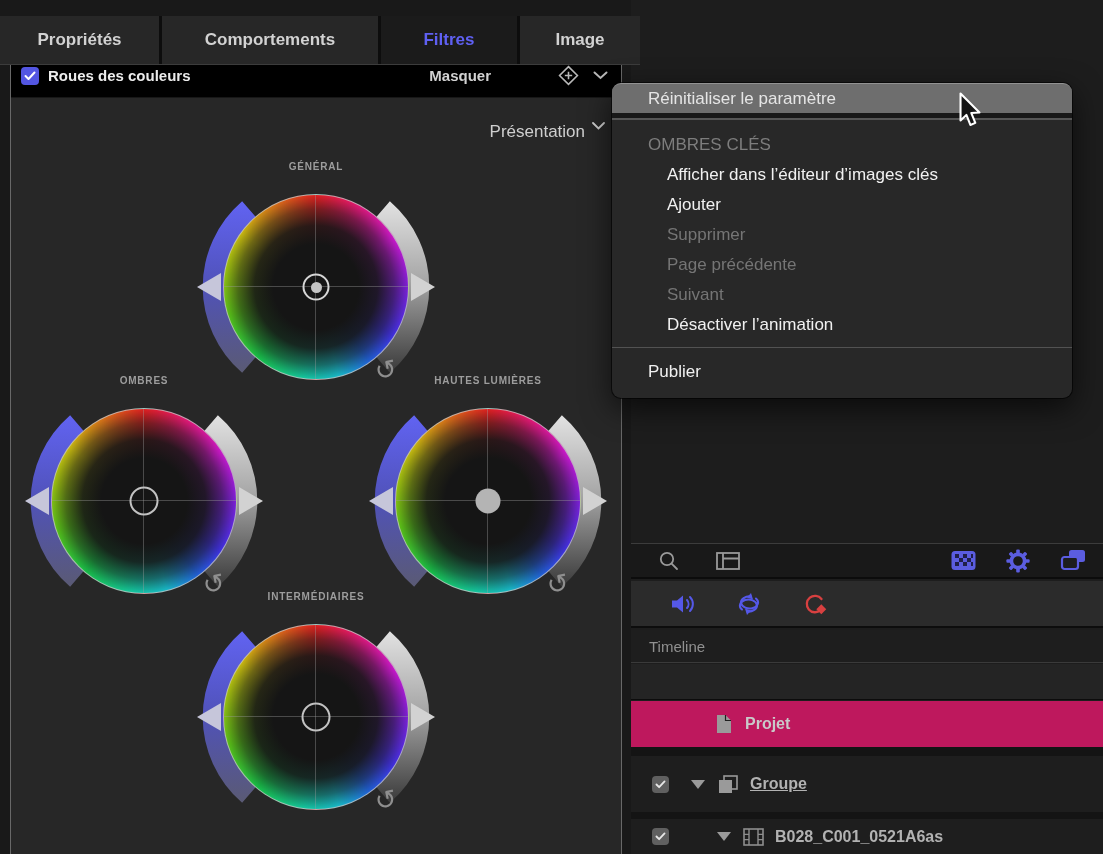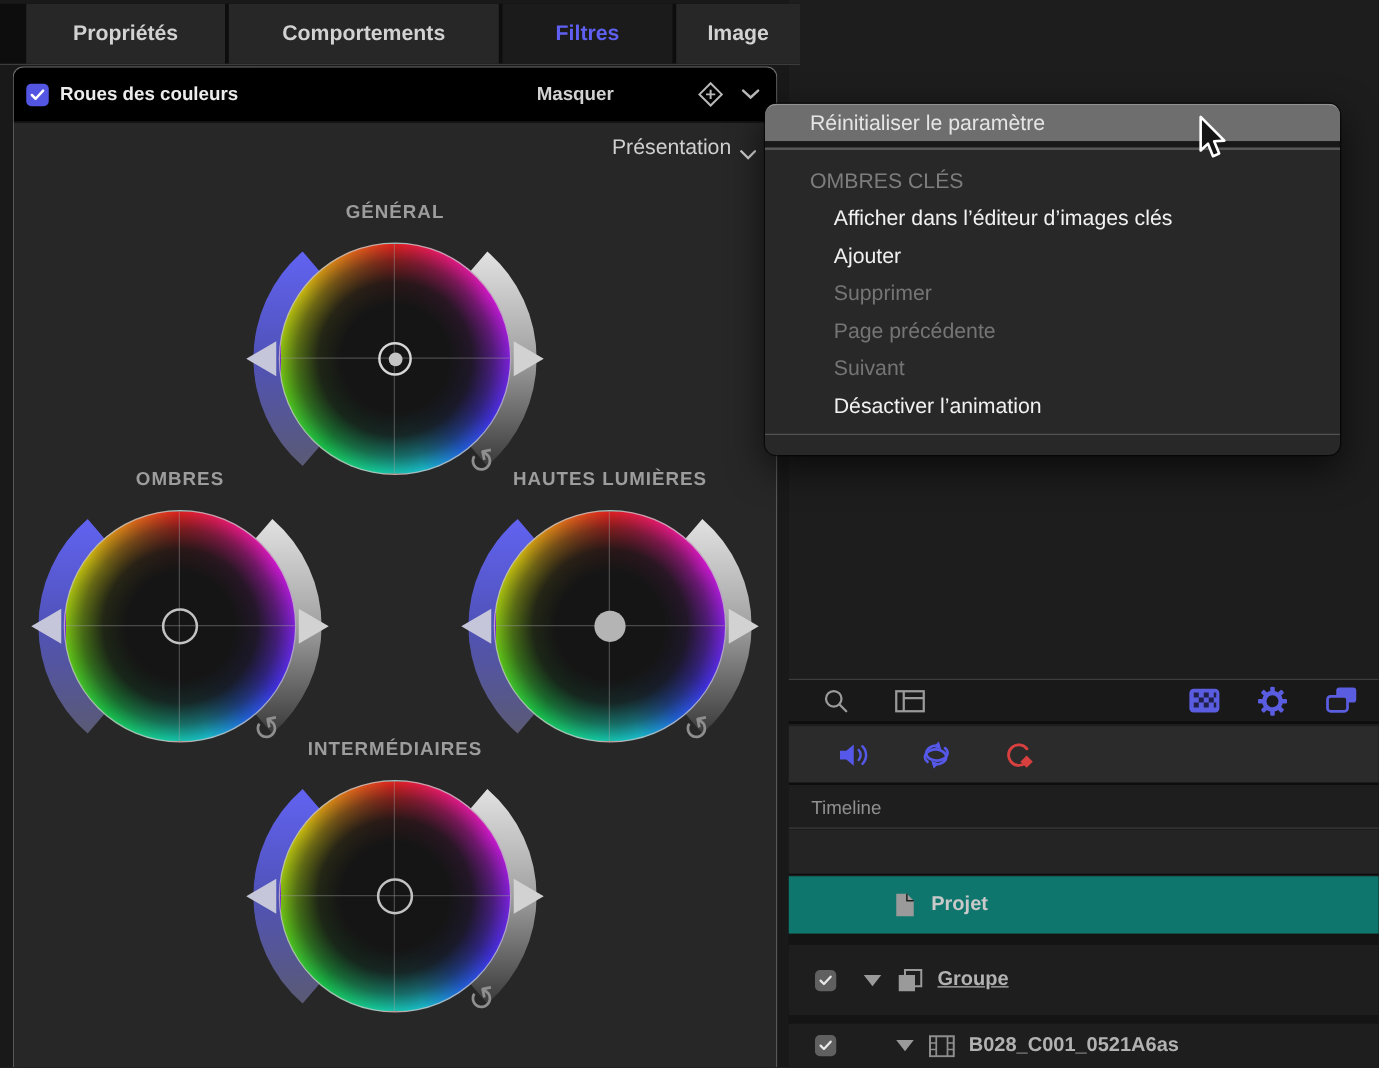--- a/index.html
+++ b/index.html
@@ -5,47 +5,47 @@
   * { margin:0; padding:0; box-sizing:border-box; }
   html,body { width:1103px; height:854px; }
   body {
     background:#191919;
     font-family:"Liberation Sans", sans-serif;
     position:relative; overflow:hidden;
     -webkit-font-smoothing:antialiased;
   }
 
   
-  .tab-bar { position:absolute; left:0; top:3px; width:640px; height:49px;
-    background:#0d0d0d; display:flex; gap:3px; border-bottom:1px solid #3c3c3c; z-index:2;padding-left:21px; }
+  .tab-bar { position:absolute; left:0; top:16px; width:640px; height:49px;
+    background:#0d0d0d; display:flex; gap:3px; border-bottom:1px solid #3c3c3c; z-index:2; }
   .tab { background:#272727; color:#d2d2d2; font-weight:700; font-size:17px;
     display:flex; align-items:center; justify-content:center; cursor:default; }
   .tab-0 { width:159px; } .tab-1 { width:216px; } .tab-2 { width:136px; } .tab-3 { flex:1; }
   .tab.active { background:#1b1b1b; color:#5f60f2; }
 
   
   .panel { position:absolute; left:10px; top:53px; width:612px; height:801px;
     background:#272727; border:1px solid #686868; border-bottom:none;
     border-radius:9px 9px 0 0; overflow:hidden; z-index:1; }
   .filter-header { position:relative; height:44px; background:#000000;
     border-bottom:1px solid #171717; display:flex; align-items:center; padding:0 12px 0 10px; }
   .cbx { width:18px; height:18px; border-radius:4px; background:#5356e2;
     display:flex; align-items:center; justify-content:center; flex:0 0 auto; }
   .filter-title { color:#ececec; font-size:15px; font-weight:700; margin-left:9px; }
   .hide-label { margin-left:auto; margin-right:66px; color:#d2d2d2; font-size:15px; font-weight:700; }
   .anim-menu-btn { width:22px; height:22px; margin-right:12px; display:flex; align-items:center; justify-content:center; }
   .chev-btn { width:18px; height:18px; display:flex; align-items:center; justify-content:center; }
 
-  .presentation { position:absolute; top:54px; right:16px; display:flex; align-items:flex-end;
+  .presentation { position:absolute; top:68px; right:16px; display:flex; align-items:flex-start;
     gap:7px; color:#cfcfcf; font-size:17px; font-weight:400; }
 
   
   .wheel { position:absolute; width:240px; height:240px; }
   .wheel-label { position:absolute; top:-6px; left:0; width:100%; text-align:center;
-    color:#9d9d9d; font-size:15px; font-weight:700; letter-spacing:0.8px; }
+    color:#9d9d9d; font-size:10px; font-weight:700; letter-spacing:0.8px; }
   .arcs { position:absolute; left:0; top:0; width:240px; height:240px; }
   .hue { position:absolute; left:27px; top:27px; width:186px; height:186px; border-radius:50%;
     border:1px solid rgba(195,195,195,0.8);
     background:conic-gradient(from 0deg,
       #e02020 0%, #e01878 8%, #cc18cc 16%, #7d20d8 25%, #4030e0 34%,
       #2060d8 40%, #18b8c8 46%, #14c8a0 52%, #18c048 61%, #58c018 70%,
       #9ac010 78%, #c8b810 85%, #d87818 92%, #e02020 100%); }
   .dark { position:absolute; left:27px; top:27px; width:186px; height:186px; border-radius:50%;
     background:radial-gradient(circle closest-side,
       rgba(21,21,21,1) 0%, rgba(21,21,21,1) 46%, rgba(22,22,22,0.9) 66%,
@@ -74,21 +74,21 @@
     border-top:1px solid #3c3c3c; border-bottom:2px solid #0c0c0c;
     display:flex; align-items:center; padding:0 17px 0 27px; }
   .mt-gap { width:35px; flex:0 0 auto; }
   .mt-spacer { flex:1; }
   .mt-g30 { width:30px; flex:0 0 auto; }
   .audio-row { top:581px; height:47px; background:#2b2b2b; border-bottom:2px solid #0d0d0d;
     display:flex; align-items:center; gap:39px; padding-left:39px; }
   .timeline-header { top:630px; height:33px; background:#1e1e1e; border-bottom:1px solid #3a3a3a;
     display:flex; align-items:center; padding-left:18px; color:#909090; font-size:15px; }
   .empty-row { top:664px; height:36px; background:#242424; border-bottom:1px solid #0c0c0c; }
-  .project-row { top:701px; height:46px; background:#0f766e;
+  .project-row { top:701px; height:46px; background:#be185d;
     display:flex; align-items:center; padding-left:85px; gap:13px;
     color:#c9c9c9; font-size:16px; font-weight:700; }
   .row-gap1 { top:747px; height:9px; background:#141414; }
   .group-row { top:756px; height:56px; background:#1e1e1e;
     display:flex; align-items:center; color:#b2b2b2; font-size:16px; font-weight:700; }
   .row-gap2 { top:812px; height:7px; background:#141414; }
   .clip-row { top:819px; height:35px; background:#1e1e1e;
     display:flex; align-items:center; color:#b2b2b2; font-size:16px; font-weight:700; }
   .cbx-gray { width:17px; height:17px; border-radius:4px; background:#606060;
     display:flex; align-items:center; justify-content:center; flex:0 0 auto; }
@@ -360,19 +360,20 @@
   <div class="sep-band"></div>
   <div class="sep-line"></div>
   <div class="menu-item mi-header">OMBRES CLÉS</div>
   <div class="menu-item">Afficher dans l’éditeur d’images clés</div>
   <div class="menu-item">Ajouter</div>
   <div class="menu-item mi-disabled">Supprimer</div>
   <div class="menu-item mi-disabled">Page précédente</div>
   <div class="menu-item mi-disabled">Suivant</div>
   <div class="menu-item">Désactiver l’animation</div>
   <div class="menu-sep2"></div>
+  <div class="menu-item mi-plain">Publier</div>
 </div>
 
 <div class="cursor">
   <svg width="24" height="36" viewBox="0 0 12 19">
     <path d="M1 0.8 L1 15 L4.1 12.1 L6.2 17.4 L8.8 16.3 L6.7 11.1 L11 10.8 Z" fill="#141414" stroke="#ffffff" stroke-width="1.1" stroke-linejoin="round"></path>
   </svg>
 </div>
 
 </body></html>

